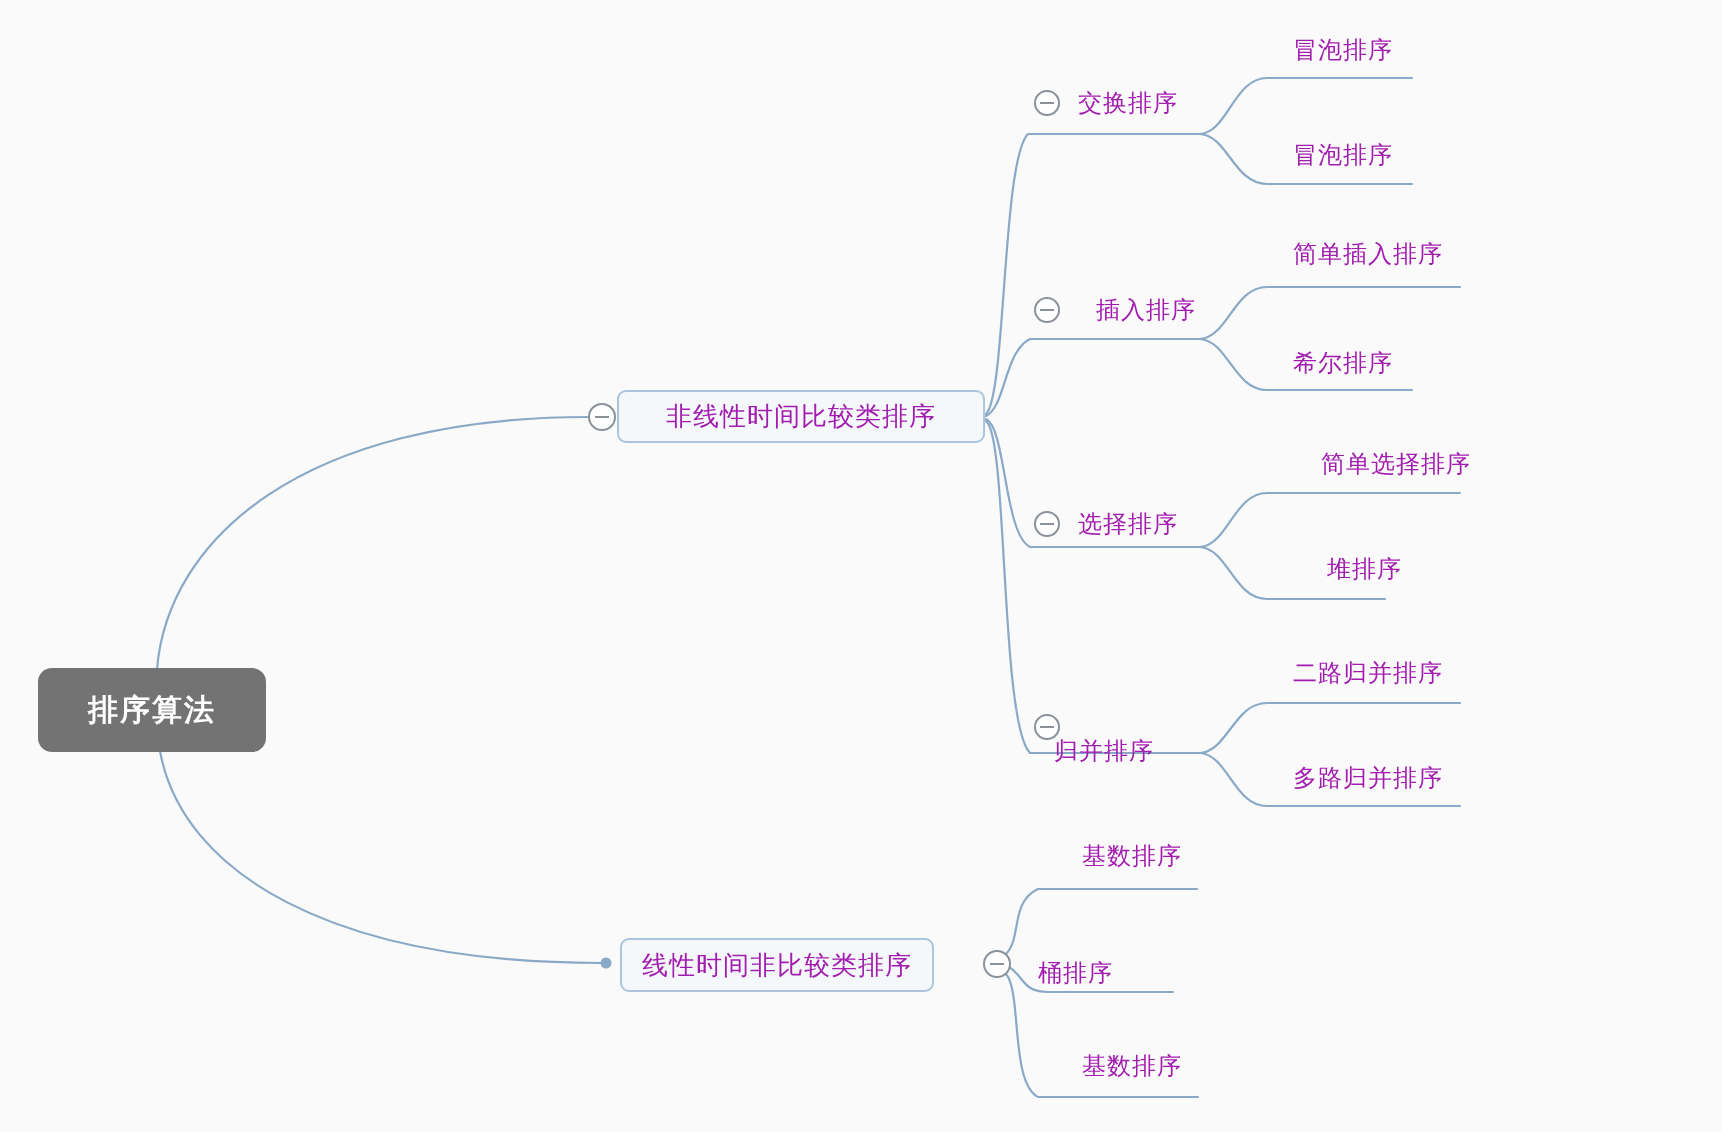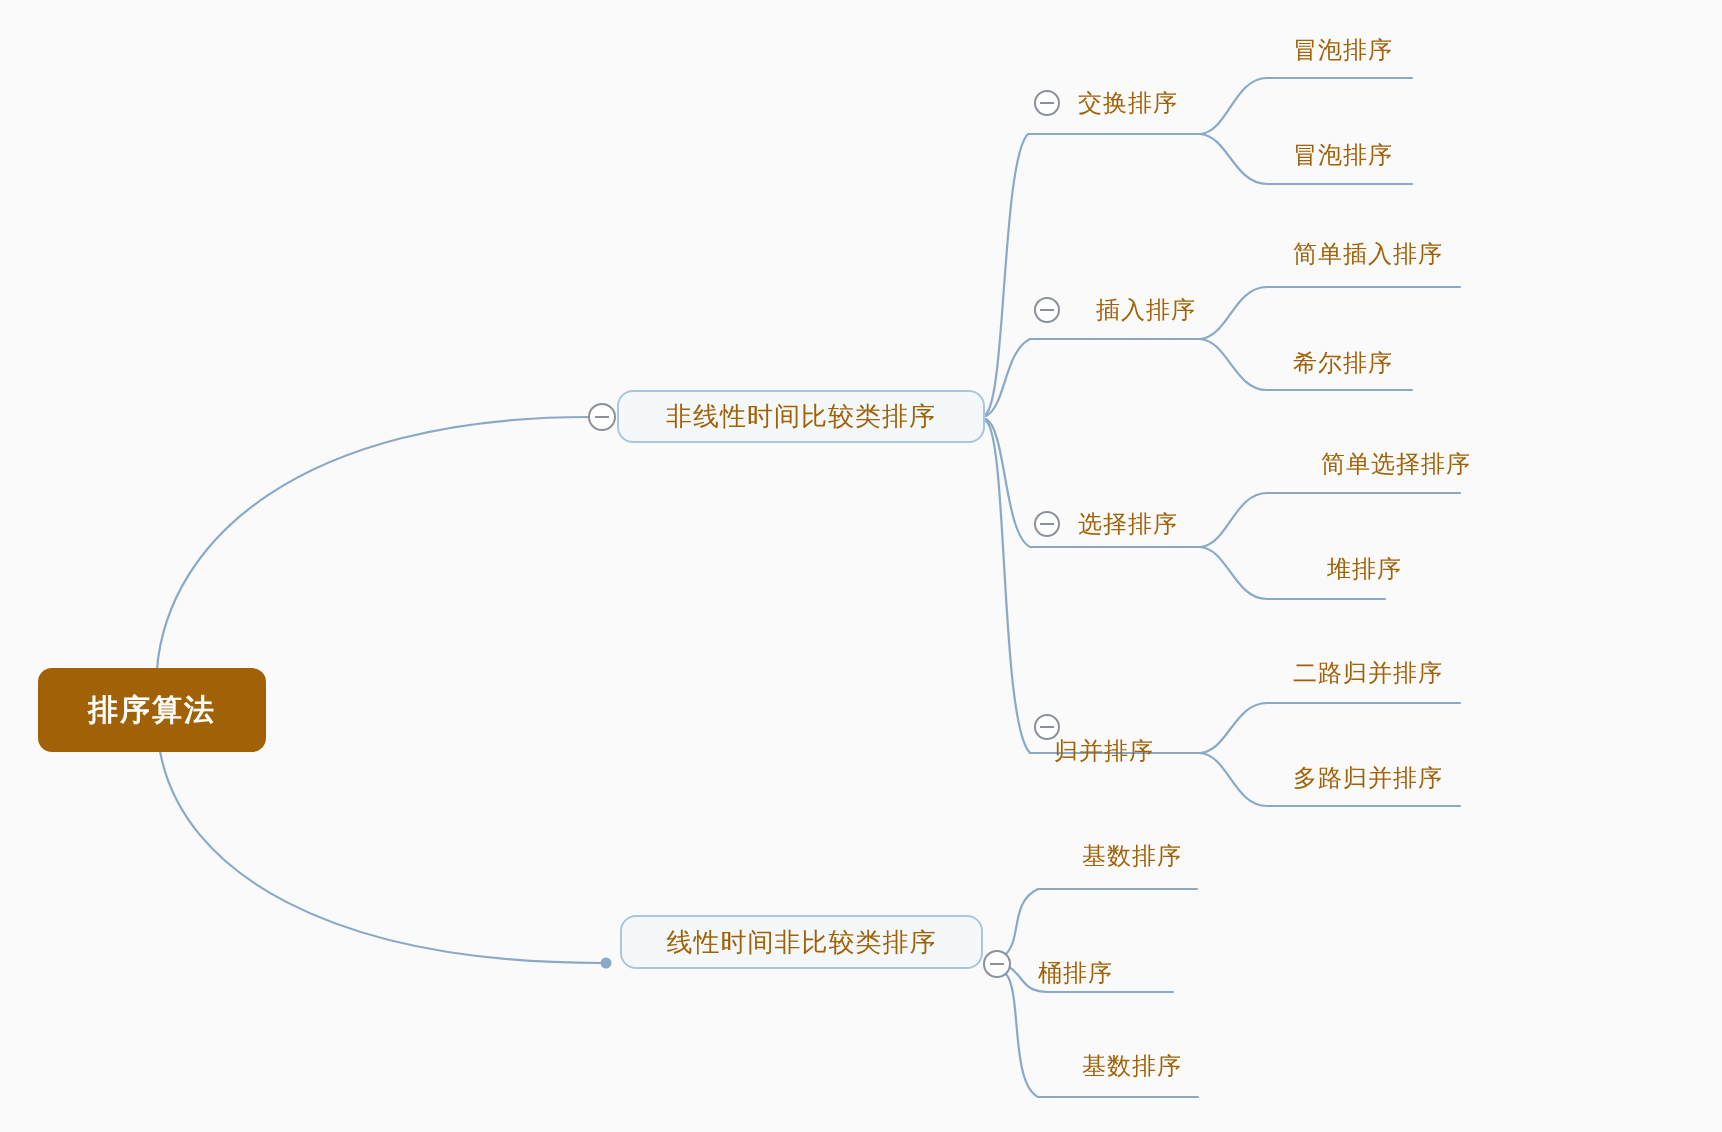--- a/index.html
+++ b/index.html
@@ -21,40 +21,40 @@
     width: 1722px;
     height: 1132px;
   }
   .node {
     position: absolute;
     display: flex;
     align-items: center;
     justify-content: center;
     box-sizing: border-box;
     white-space: nowrap;
-    color: #a16207;
+    color: #a21caf;
   }
   .root-node {
     left: 38px; top: 668px; width: 228px; height: 84px;
-    background: #a16207;
+    background: #737373;
     border-radius: 14px;
     color: #ffffff;
     font-size: 30px;
     font-weight: bold;
     letter-spacing: 2px;
   }
   .branch-box {
     background: #f4f8fb;
     border: 2px solid #aac5dd;
-    border-radius: 16px;
+    border-radius: 9px;
     font-size: 26px;
     letter-spacing: 1px;
   }
   .branch-1 { left: 617px; top: 390px; width: 368px; height: 53px; }
-  .branch-2 { left: 620px; top: 915px; width: 363px; height: 54px; }
+  .branch-2 { left: 620px; top: 938px; width: 314px; height: 54px; }
   .plain-label {
     justify-content: flex-start;
     height: 30px;
     font-size: 24px;
     letter-spacing: 1px;
   }
   .g-exchange  { left: 1078px; top: 88px; }
   .g-insert    { left: 1078px; top: 295px; margin-left: 18px; }
   .g-select    { left: 1078px; top: 509px; }
   .g-merge     { left: 1054px; top: 712px; margin-top: 24px; }

